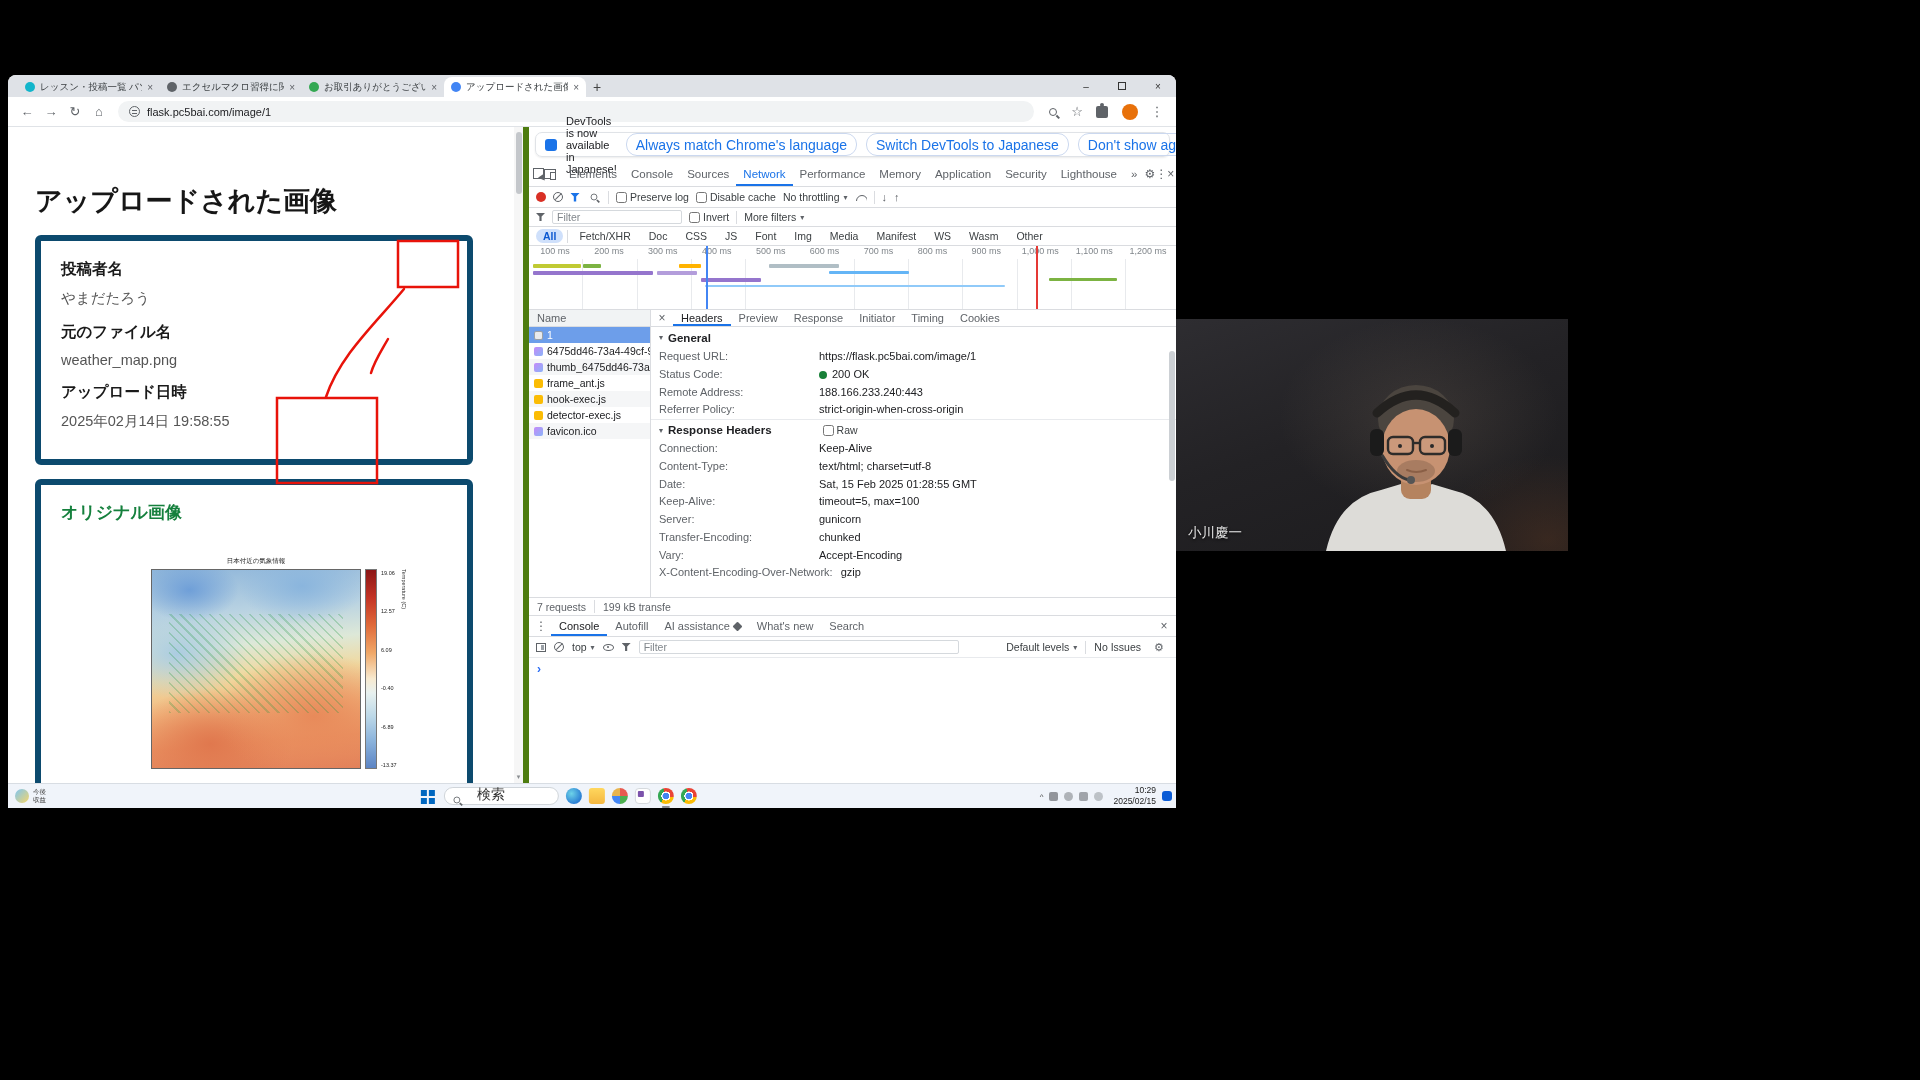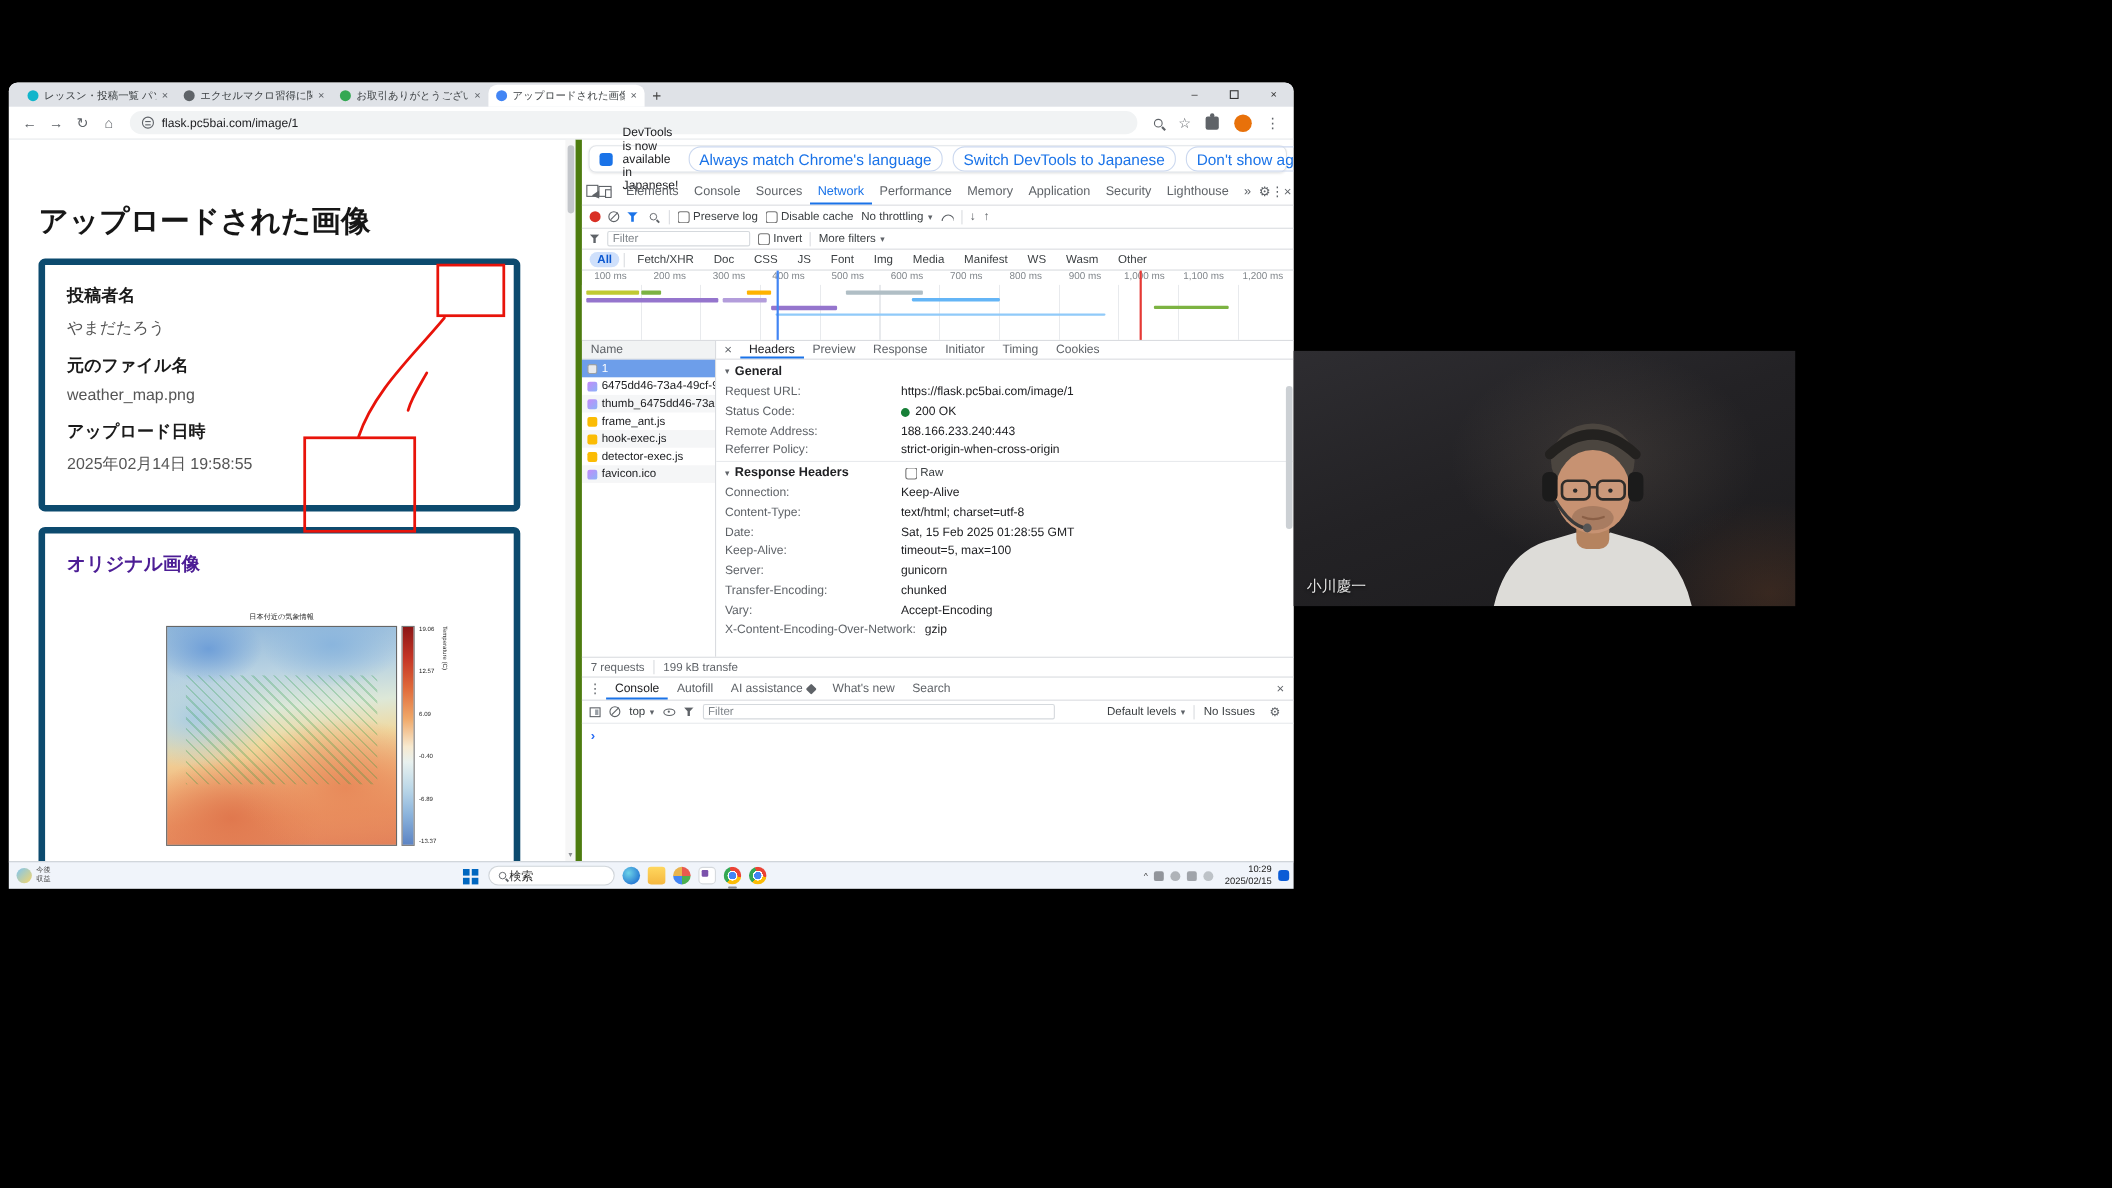--- a/index.html
+++ b/index.html
@@ -35,21 +35,21 @@
 .devtools{flex:1;border-left:6px solid #4d7c0f;display:flex;flex-direction:column;background:#fff;min-width:0}
 
 
 .pg-h1{position:absolute;left:27px;top:56px;font-size:27px;font-weight:bold;color:#161616}
 .card{position:absolute;left:27px;width:438px;border:6px solid #0c4a6e;border-radius:6px;background:#fff;padding:12px 20px}
 .card1{top:108px;height:230px}
 .card2{top:352px;height:360px}
 .fld-label{font-size:15.5px;font-weight:bold;color:#1a1a1a;margin-top:14px}
 .fld-label:first-child{margin-top:6px}
 .fld-value{font-size:14.5px;color:#555;margin-top:9px}
-.pg-h2{font-size:17px;font-weight:bold;color:#4c1d95;margin-top:4px}
+.pg-h2{font-size:17px;font-weight:bold;color:#15803d;margin-top:4px}
 .map-col{position:absolute;left:110px;top:72px;width:300px}
 .map-title{font-size:6.5px;color:#222;width:210px;text-align:center;margin-bottom:3px}
 .map-row{display:flex;gap:4px;align-items:stretch}
 .map-img{width:210px;height:200px;border:1px solid #666;position:relative;overflow:hidden;background:
  radial-gradient(70px 45px at 18% 10%,#6f9fd8 0%,rgba(111,159,216,0) 70%),
  radial-gradient(90px 55px at 72% 8%,#8ab5dd 0%,rgba(138,181,221,0) 70%),
  radial-gradient(100px 65px at 12% 42%,#abcce1 0%,rgba(171,204,225,0) 70%),
  radial-gradient(130px 85px at 78% 74%,#e88a5a 0%,rgba(232,138,90,0) 75%),
  radial-gradient(110px 75px at 28% 88%,#e0784e 0%,rgba(224,120,78,0) 75%),
  linear-gradient(175deg,#8fb6da 0%,#b8d2e2 22%,#dde8d8 38%,#f0d9a0 52%,#f2b77e 68%,#ea9262 84%,#e2805a 100%)}
@@ -148,40 +148,40 @@
 .console-prompt{flex:1;padding:4px 8px;font-size:12px}
 .chev{color:#2a6df4;font-weight:bold}
 
 
 .taskbar{position:absolute;left:8px;top:783px;width:1168px;height:25px;background:#f0f4fa;border-top:1px solid #d8dde3;display:flex;align-items:center}
 .tb-weather{display:flex;align-items:center;gap:4px;padding:0 7px;height:100%}
 .tbw-ico{width:14px;height:14px;border-radius:50%;background:linear-gradient(135deg,#7ec5f2 0%,#f5d66b 100%)}
 .tbw-txt{display:flex;flex-direction:column;font-size:6.5px;color:#444;line-height:1.3}
 .tb-center{position:absolute;left:50%;transform:translateX(-62%);display:flex;align-items:center;gap:7px;height:100%}
 .tb-start{width:6px;height:6px;background:#0067c0;box-shadow:8px 0 0 #0067c0,0 8px 0 #0067c0,8px 8px 0 #0067c0;margin:-6px 10px 0 0;display:inline-block}
-.tb-search{height:18px;width:115px;background:#fff;border:1px solid #d0d5da;border-radius:9px;display:flex;align-items:center;gap:2px;padding:0 8px;font-size:11px;color:#333}
+.tb-search{height:18px;width:115px;background:#fff;border:1px solid #d0d5da;border-radius:9px;display:flex;align-items:flex-end;gap:16px;padding:0 8px;font-size:14px;color:#333}
 .tb-ico{width:16px;height:16px;border-radius:4px;position:relative}
 .tb-ico.i1{border-radius:50%;background:radial-gradient(circle at 35% 35%,#6dd3e8 0%,#2b7fd4 70%)}
 .tb-ico.i2{background:linear-gradient(180deg,#ffd75e 0%,#f4b740 100%);border-radius:3px}
 .tb-ico.i3{border-radius:50%;background:conic-gradient(#e85a4f 0 25%,#4caf50 0 50%,#4285f4 0 75%,#e8b44f 0 100%)}
 .tb-ico.i4{background:#fff;border:1px solid #d5d9dd}
 .tb-ico.i4::after{content:"";position:absolute;left:2px;top:2px;width:6px;height:6px;background:#7b52ab;border-radius:1px}
 .tb-ico.chrome{border-radius:50%;background:radial-gradient(circle,#4285f4 0 29%,#fff 31% 39%,transparent 41%),conic-gradient(from -20deg,#ea4335 0 33%,#fbbc05 0 66%,#34a853 0 100%)}
 .tb-ico.chrome.active::after{content:"";position:absolute;left:4px;bottom:-4px;width:8px;height:2px;border-radius:1px;background:#8a8d91}
 .tb-right{position:absolute;right:4px;display:flex;align-items:center;gap:6px;height:100%}
 .tb-chev{font-size:8px;color:#444}
 .tb-tray{width:9px;height:9px;border-radius:2px;background:#5f6368;opacity:.65}
 .tb-tray.t2{opacity:.45;border-radius:50%}
 .tb-tray.t3{opacity:.55}
 .tb-tray.t4{opacity:.35;border-radius:50%}
 .tb-clock{display:flex;flex-direction:column;align-items:flex-end;font-size:8.5px;color:#222;line-height:1.3;margin-left:4px}
 .tb-badge{width:10px;height:10px;border-radius:3px;background:#0b5cd6}
 
 
-.webcam{position:absolute;left:1176px;top:319px;width:456px;height:232px;overflow:hidden;background:
+.webcam{position:absolute;left:1176px;top:319px;width:392px;height:232px;overflow:hidden;background:
  radial-gradient(200px 140px at 62% 42%,rgba(125,110,95,.25) 0%,rgba(0,0,0,0) 70%),
  radial-gradient(160px 120px at 95% 95%,rgba(90,55,35,.45) 0%,rgba(0,0,0,0) 70%),
  linear-gradient(160deg,#2e2d31 0%,#232225 45%,#1c1b1d 100%)}
 .webcam svg{position:absolute;inset:0;width:100%;height:100%}
 .cam-name{position:absolute;left:12px;bottom:9px;color:#e9e9e9;font-size:13.5px;text-shadow:0 1px 3px rgba(0,0,0,.9)}
 </style>
 </head>
 <body>
 
 <div class="stage">

